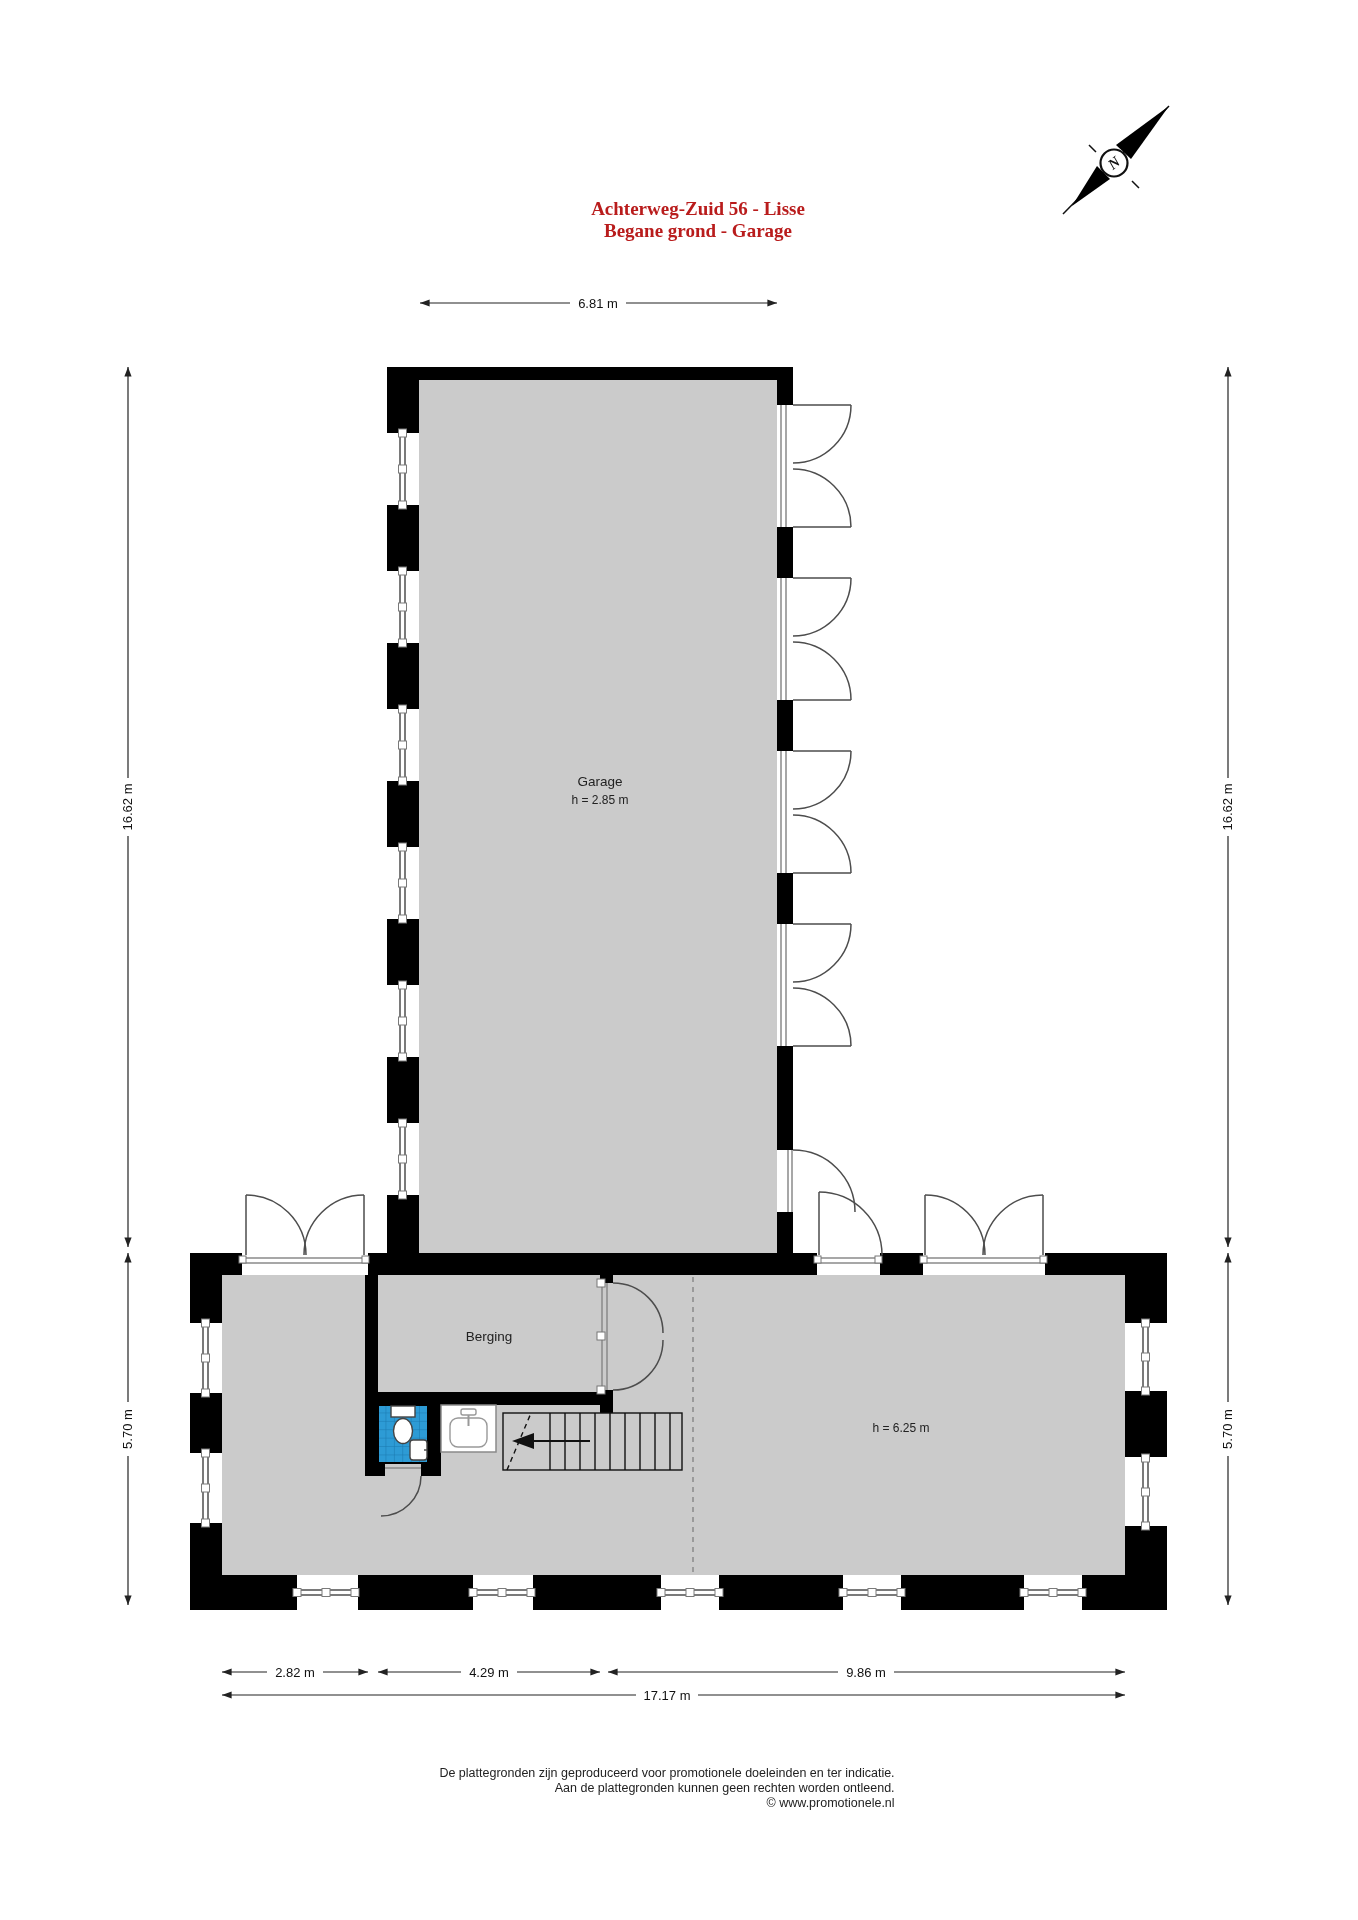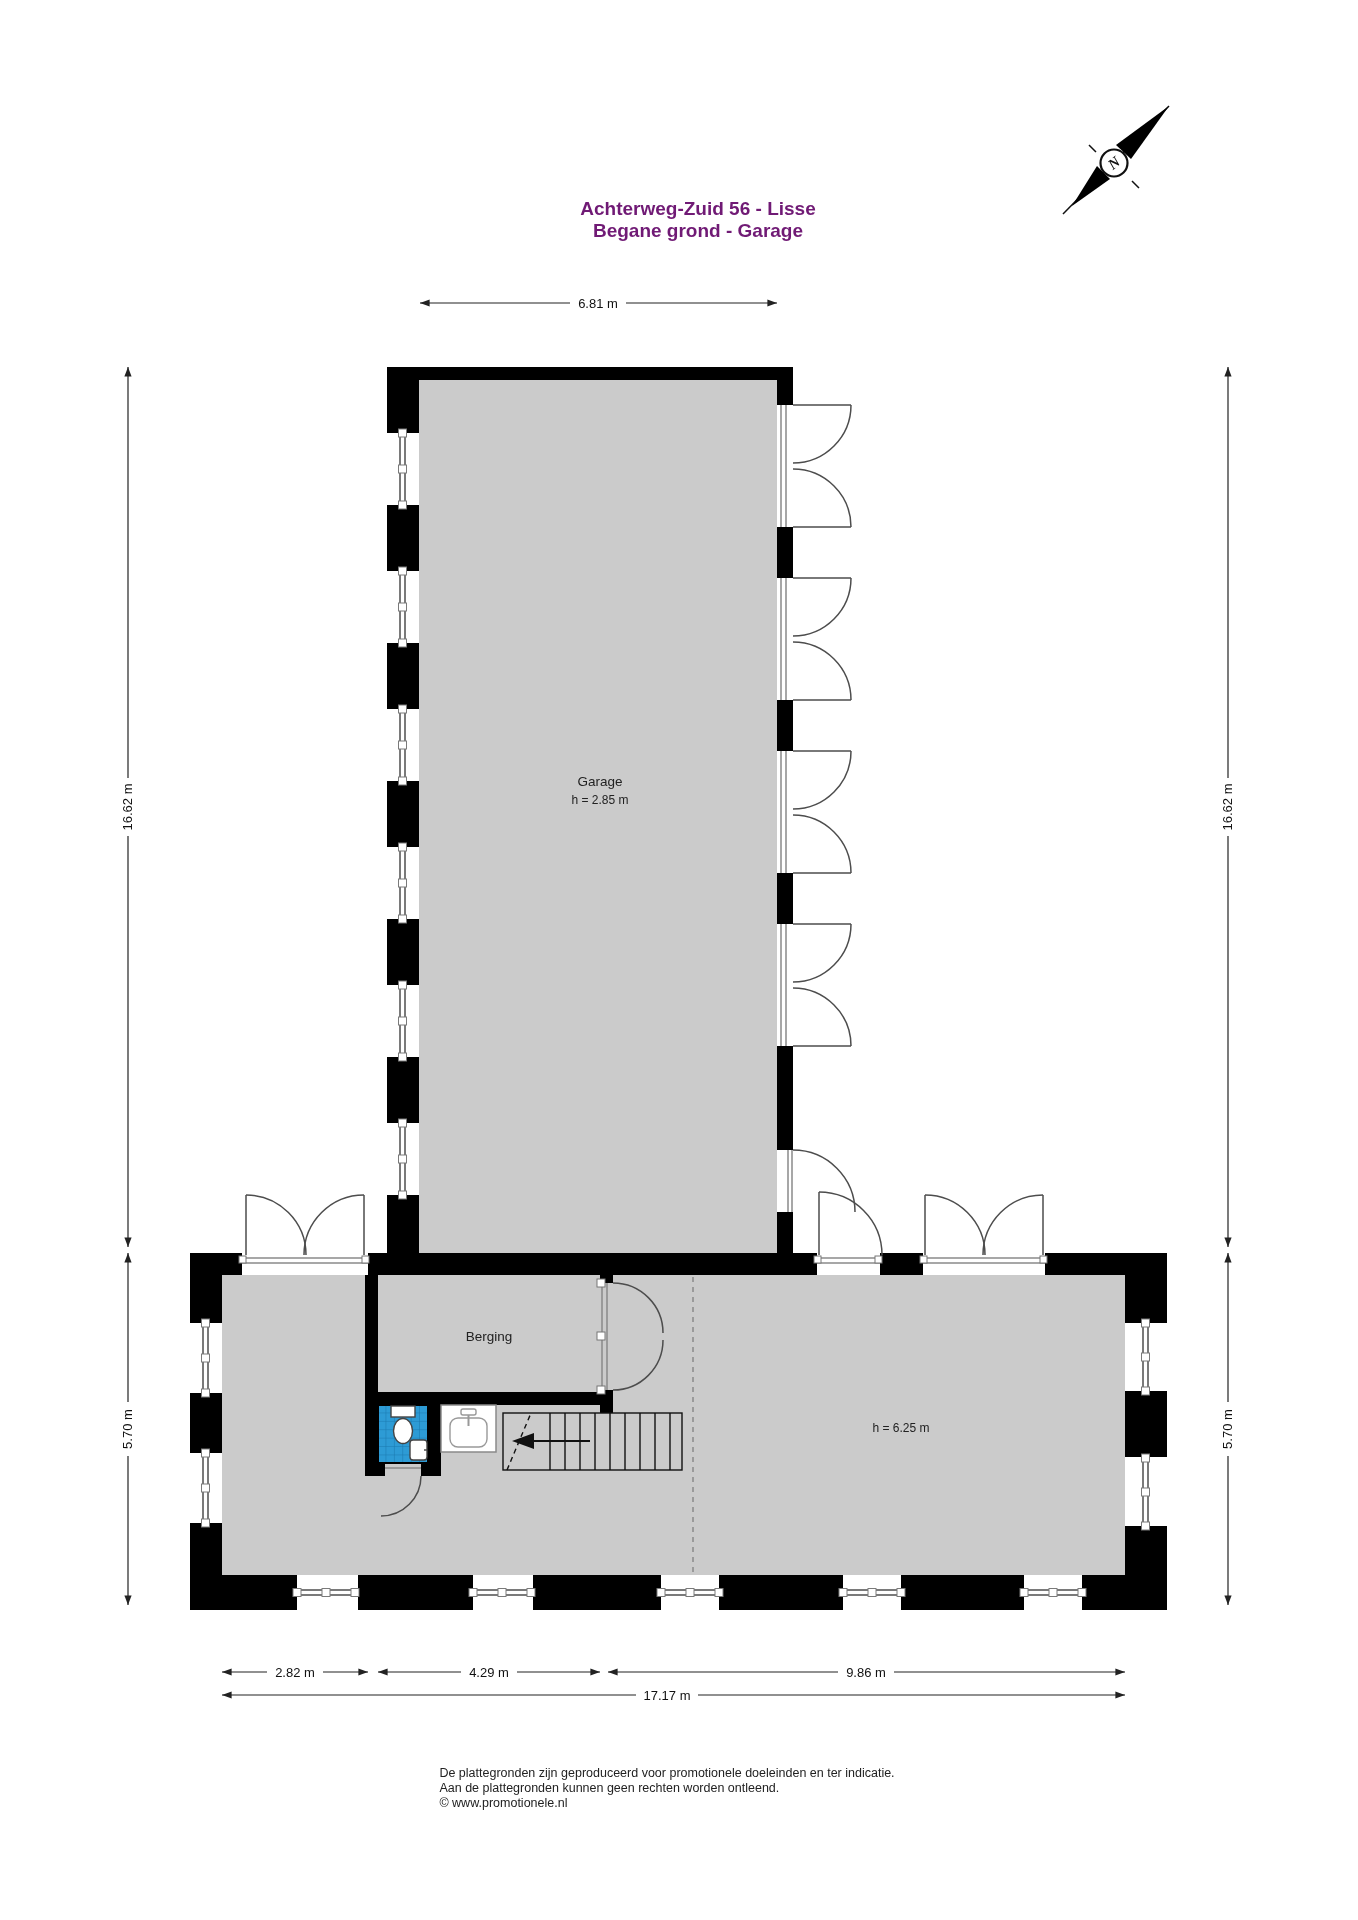--- a/index.html
+++ b/index.html
@@ -1,21 +1,21 @@
 <!DOCTYPE html>
 <html><head>
 <meta charset="utf-8">
 <style>
   html,body{margin:0;padding:0;background:#ffffff;}
   .canvas{position:relative;width:1358px;height:1920px;background:#ffffff;
           font-family:"Liberation Sans",sans-serif;overflow:hidden;}
   .title{position:absolute;left:698px;top:198px;transform:translateX(-50%);
-         text-align:center;font-size:19px;font-weight:bold;color:#701a75;line-height:22px;white-space:nowrap;}
+         text-align:center;font-size:19px;font-weight:bold;color:#b91c1c;line-height:22px;white-space:nowrap;font-family:Liberation Serif, serif;}
   .footer{position:absolute;left:667px;top:1766px;transform:translateX(-50%);
-          text-align:left;font-size:12.5px;color:#222;line-height:15px;white-space:nowrap;}
+          text-align:right;font-size:12.5px;color:#222;line-height:15px;white-space:nowrap;}
   svg{position:absolute;left:0;top:0;}
   .wall{fill:#000000;}
   .floor{fill:#cbcbcb;}
   .winline{stroke:#7a7a7a;stroke-width:2;fill:none;}
   .winsq{fill:#ffffff;stroke:#7a7a7a;stroke-width:1;}
   .arc{stroke:#4d4d4d;stroke-width:1.5;fill:none;}
   .leaf{stroke:#4d4d4d;stroke-width:1.5;fill:none;}
   .sill{stroke:#8a8a8a;stroke-width:1.5;fill:none;}
   .hingesq{fill:#ffffff;stroke:#777777;stroke-width:1;}
   .fixture{fill:#ffffff;stroke:#444444;stroke-width:1.4;}

